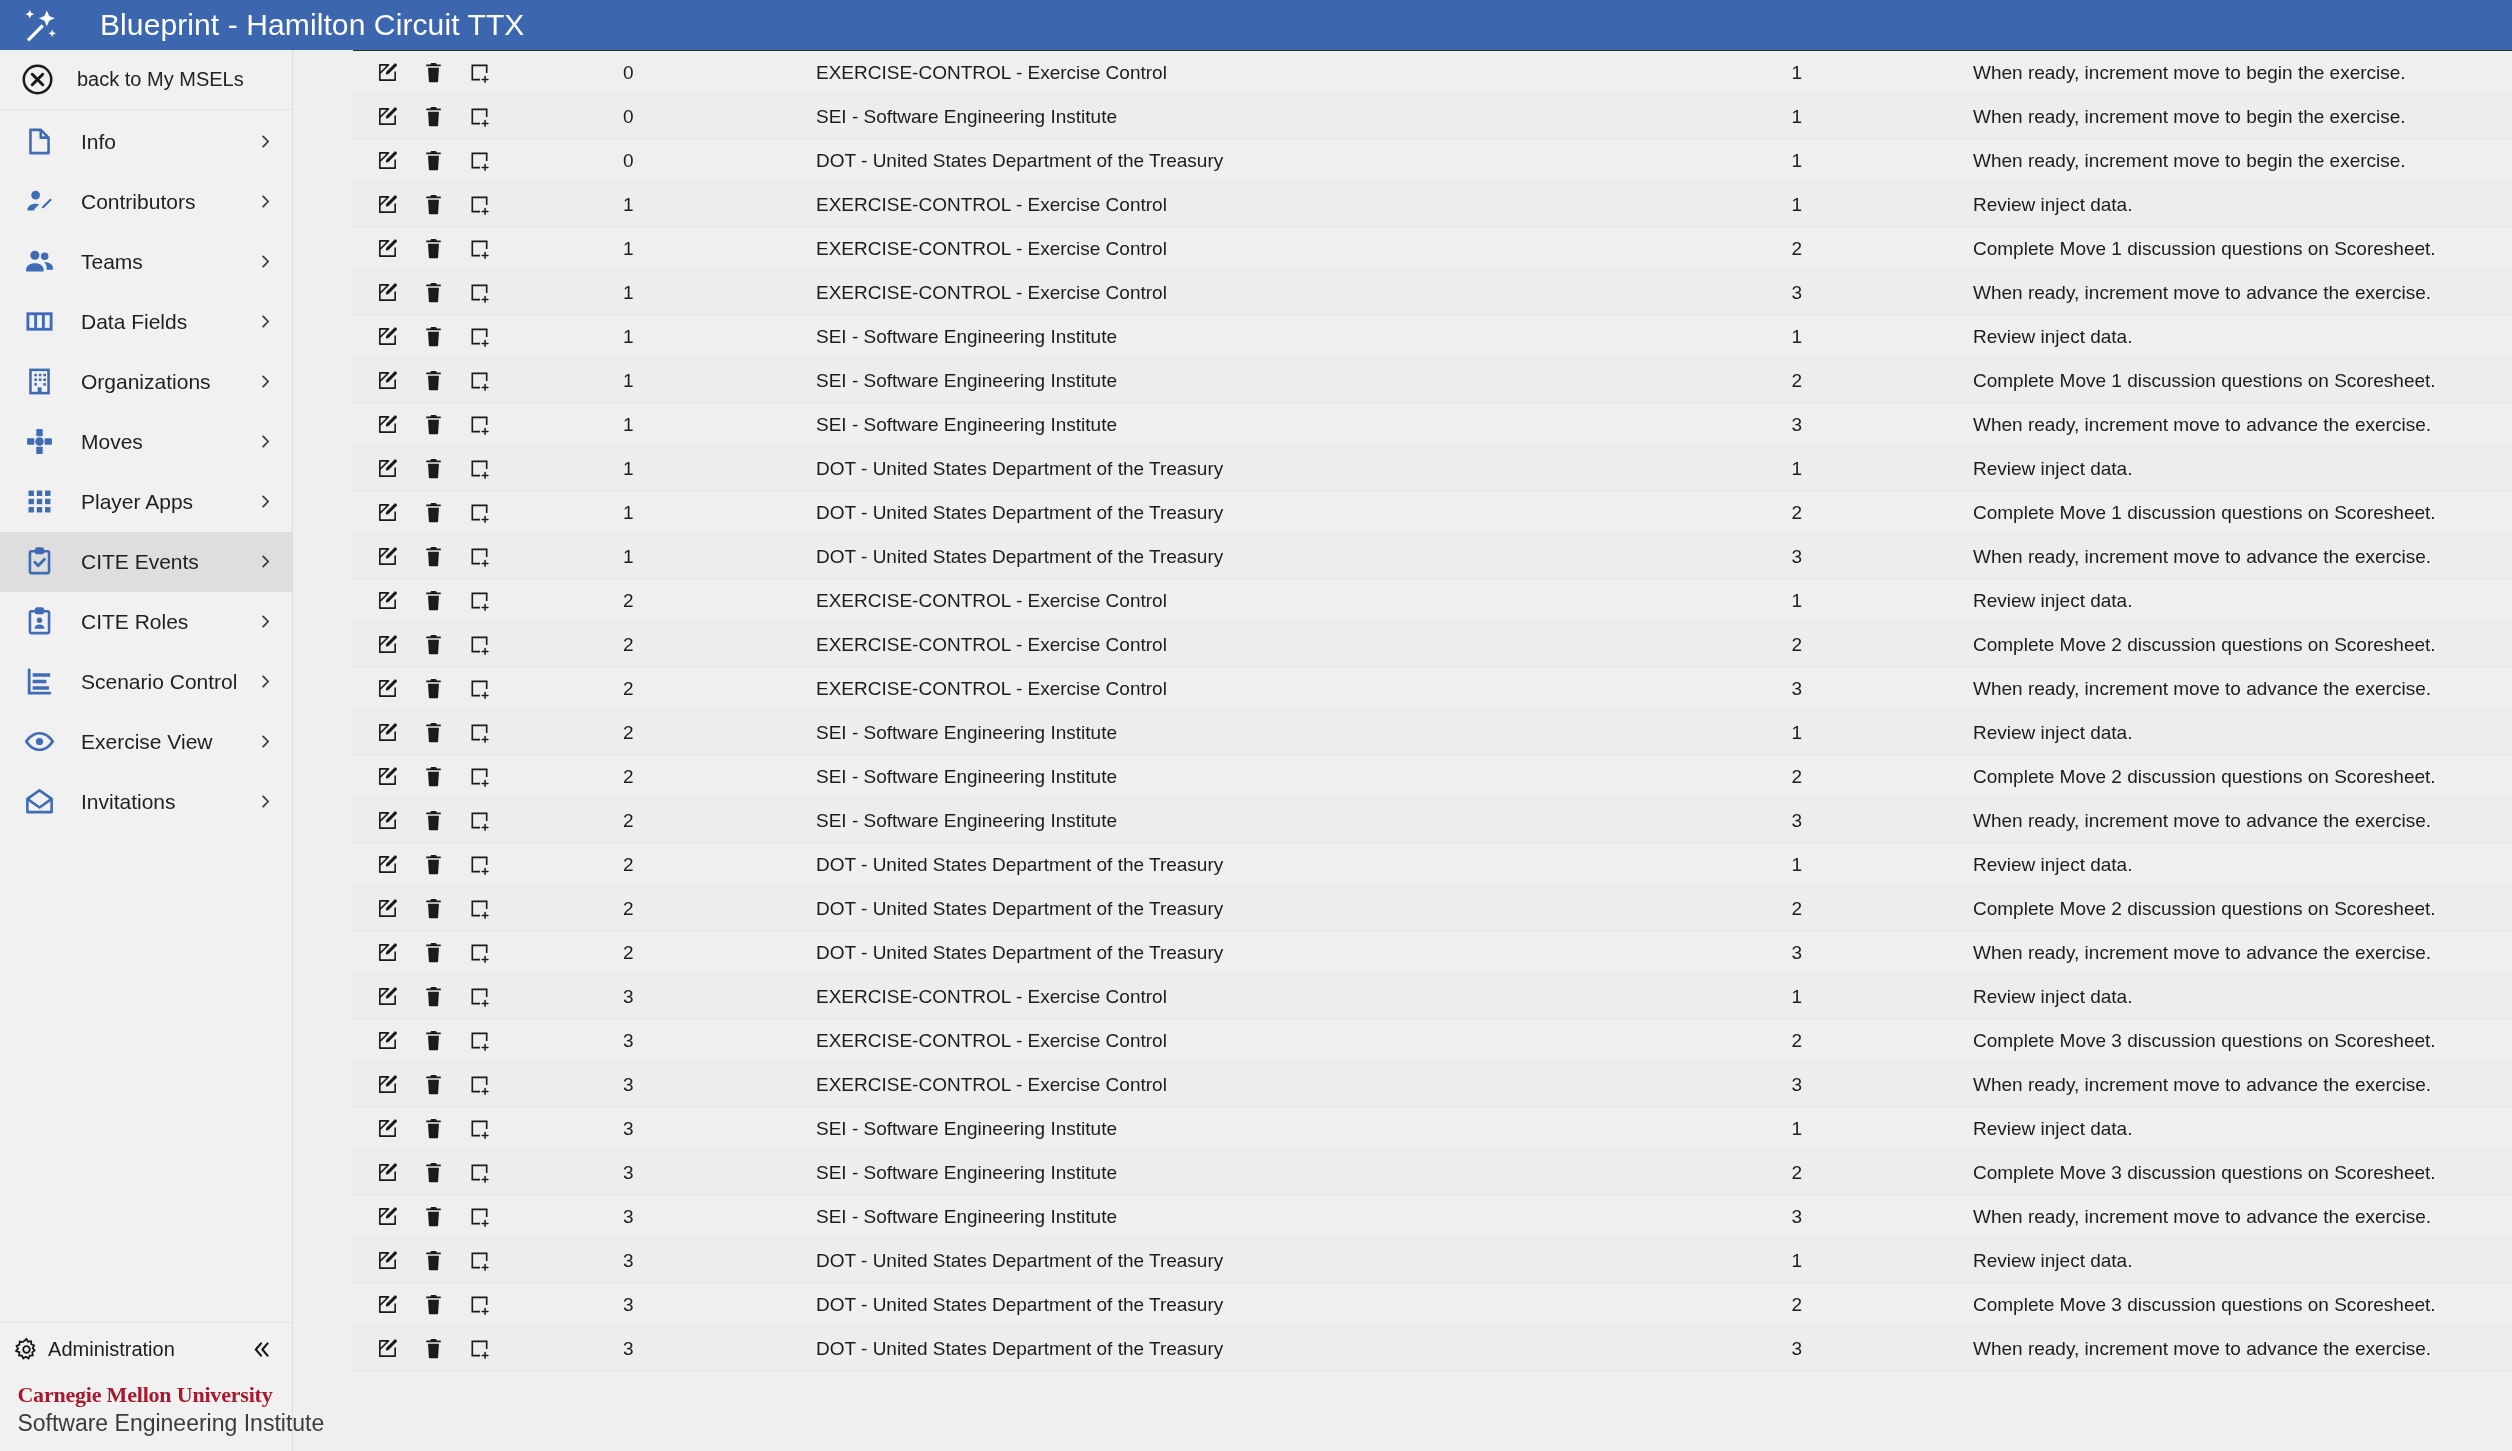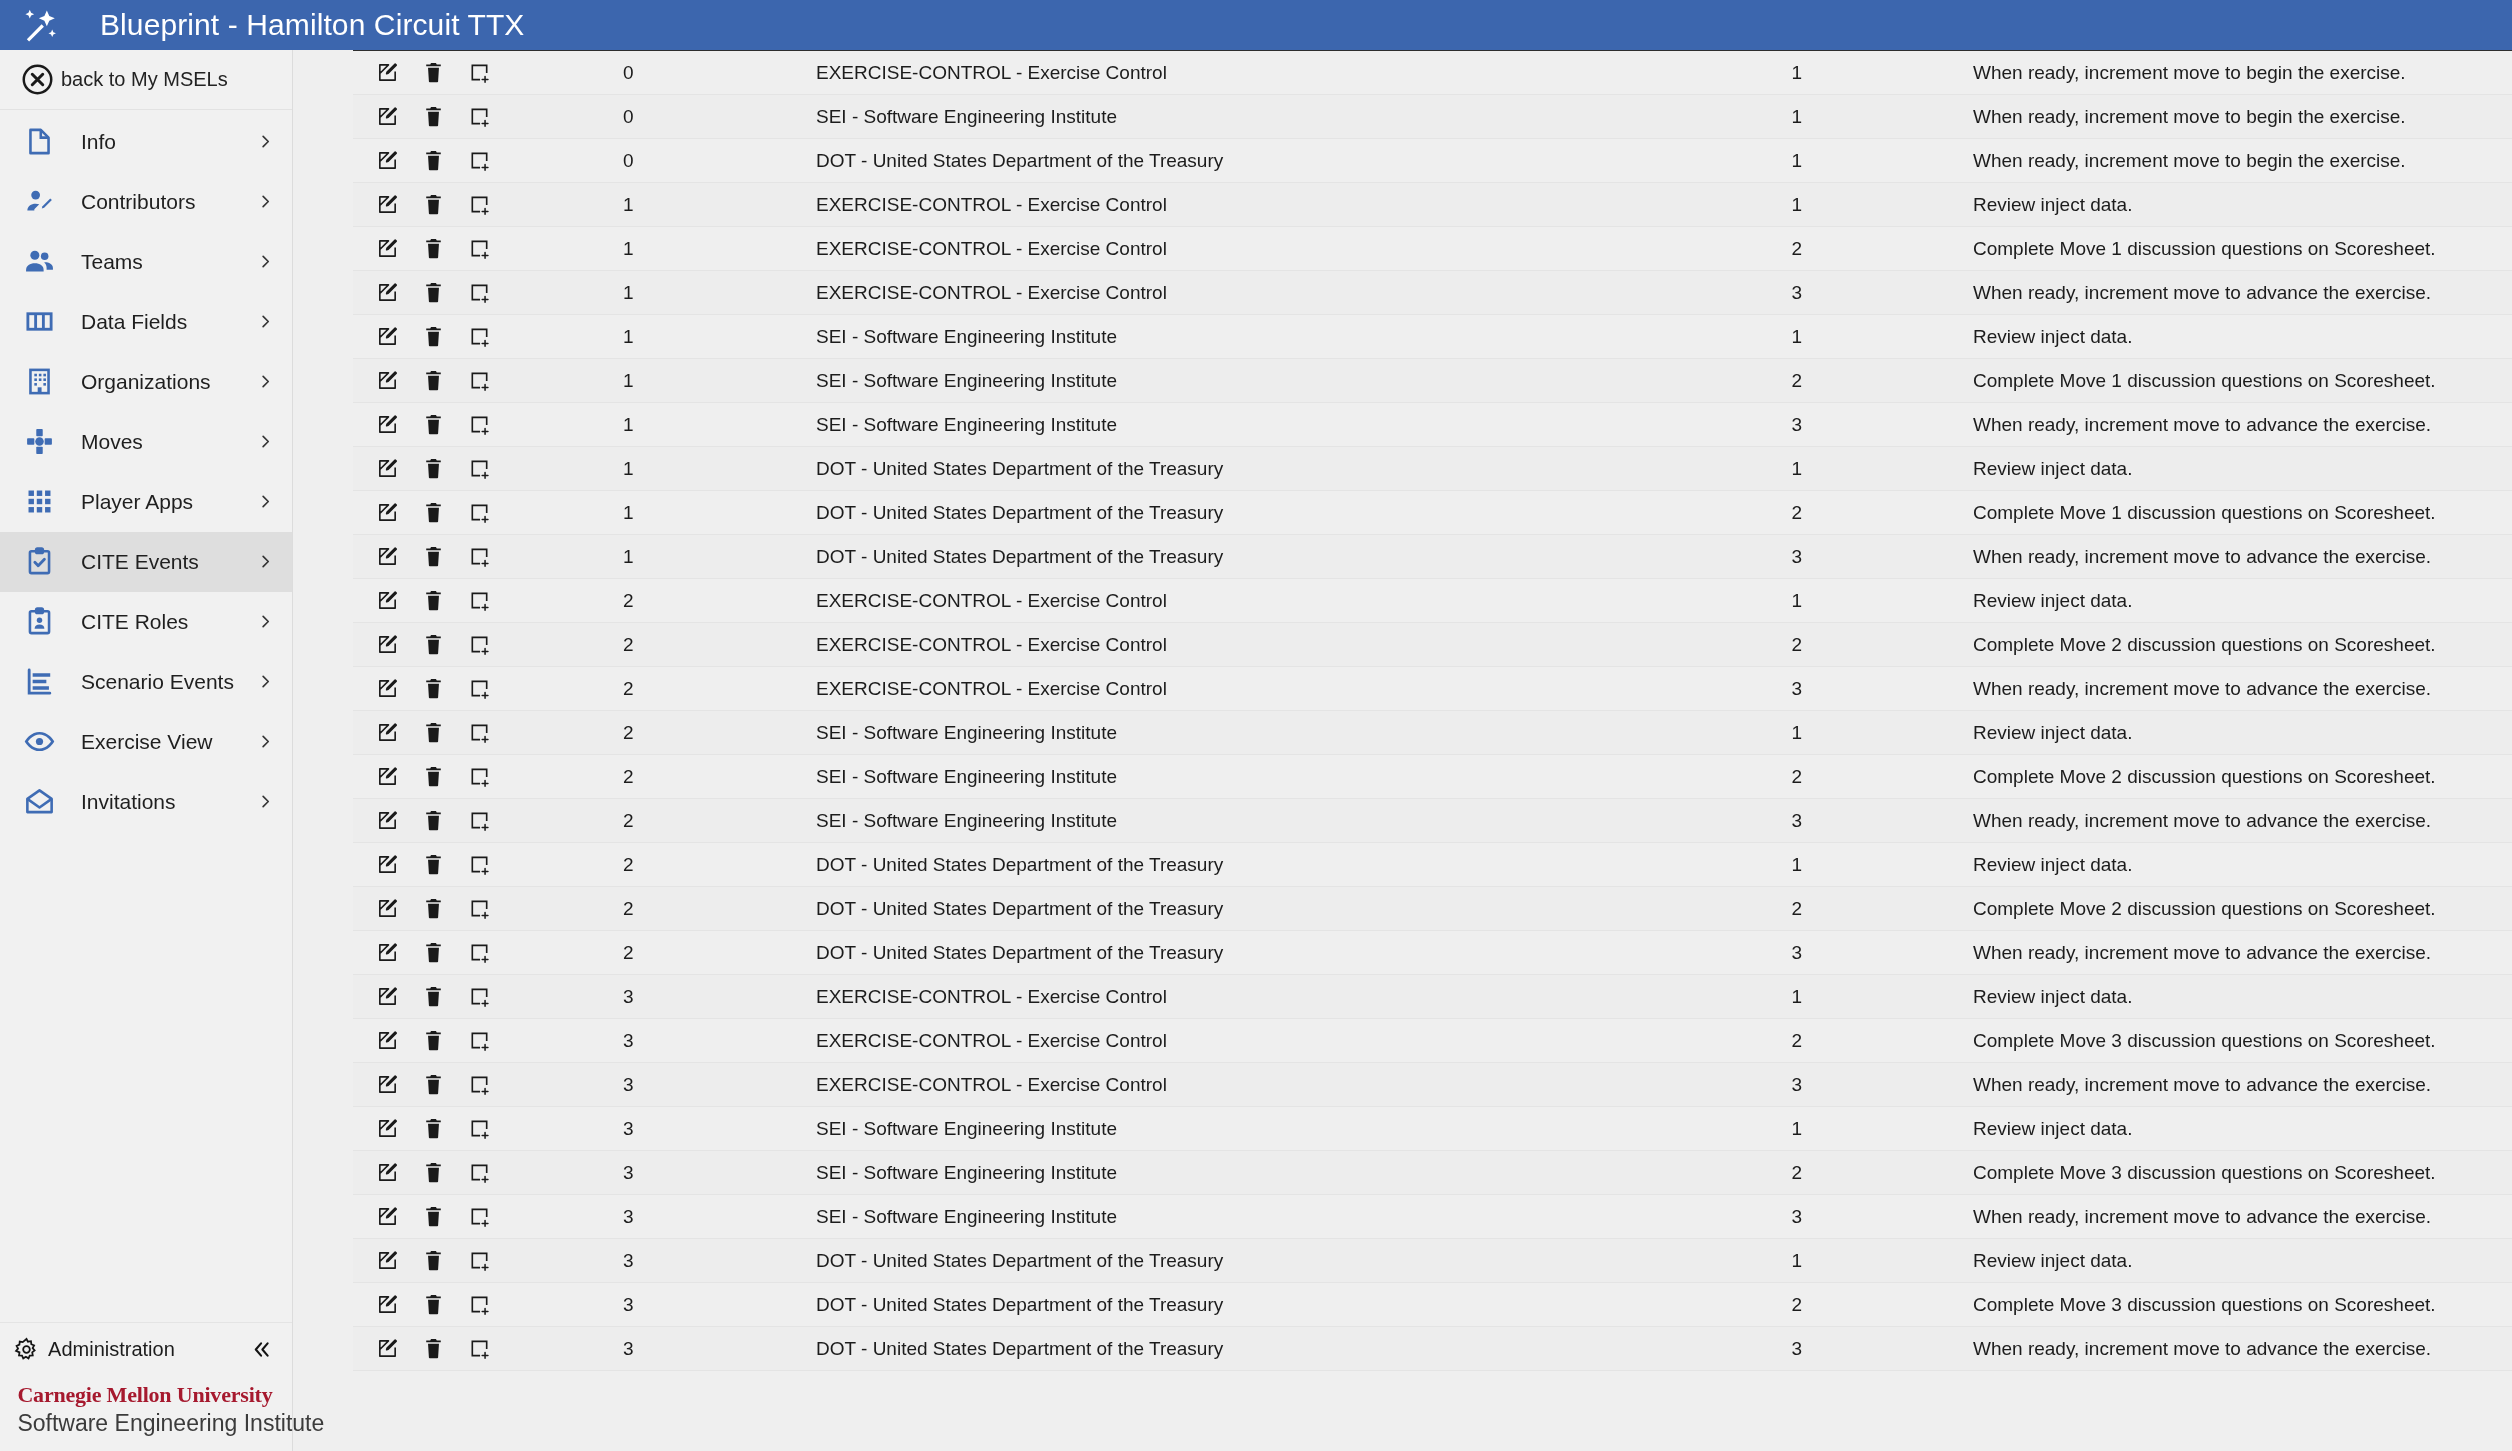--- a/index.html
+++ b/index.html
@@ -49,21 +49,21 @@
     display: flex;
     align-items: center;
     padding-left: 21px;
     border-bottom: 1px solid #e2e2e2;
     cursor: pointer;
   }
   .back-row .x-icon { width: 33px; height: 33px; flex: 0 0 33px; }
   .back-row .back-label {
     font-size: 20px;
     color: #232323;
-    margin-left: 7px;
+    margin-left: 23px;
     white-space: nowrap;
   }
 
   .navlist { flex: 1 1 auto; padding-top: 1.9px; }
   .navitem {
     height: 60px;
     display: flex;
     align-items: center;
     padding: 0 19px 0 21px;
     cursor: pointer;
@@ -418,21 +418,21 @@
         </span>
       </div>
 
       <div class="navitem">
         <span class="nav-icon">
           <svg viewBox="0 0 24 24" width="31" height="31" fill="none" stroke="#3f6cb4" stroke-width="2.2">
             <path d="M4 3v18h16" stroke-linecap="round"></path>
             <path d="M8 7h11M8 12h8M8 17h10" stroke-width="2.6" stroke-linecap="square"></path>
           </svg>
         </span>
-        <span class="nav-label">Scenario Events</span>
+        <span class="nav-label">Scenario Control</span>
         <span class="chev">
           <svg viewBox="0 0 24 24" width="15.4" height="23" fill="none" stroke="#151515" stroke-width="2.6" stroke-linecap="round" stroke-linejoin="round">
               <path d="M8 4l8 8-8 8"></path>
             </svg>
         </span>
       </div>
 
       <div class="navitem">
         <span class="nav-icon">
           <svg viewBox="0 0 24 24" width="31" height="31" fill="none" stroke="#3f6cb4" stroke-width="2.1">

